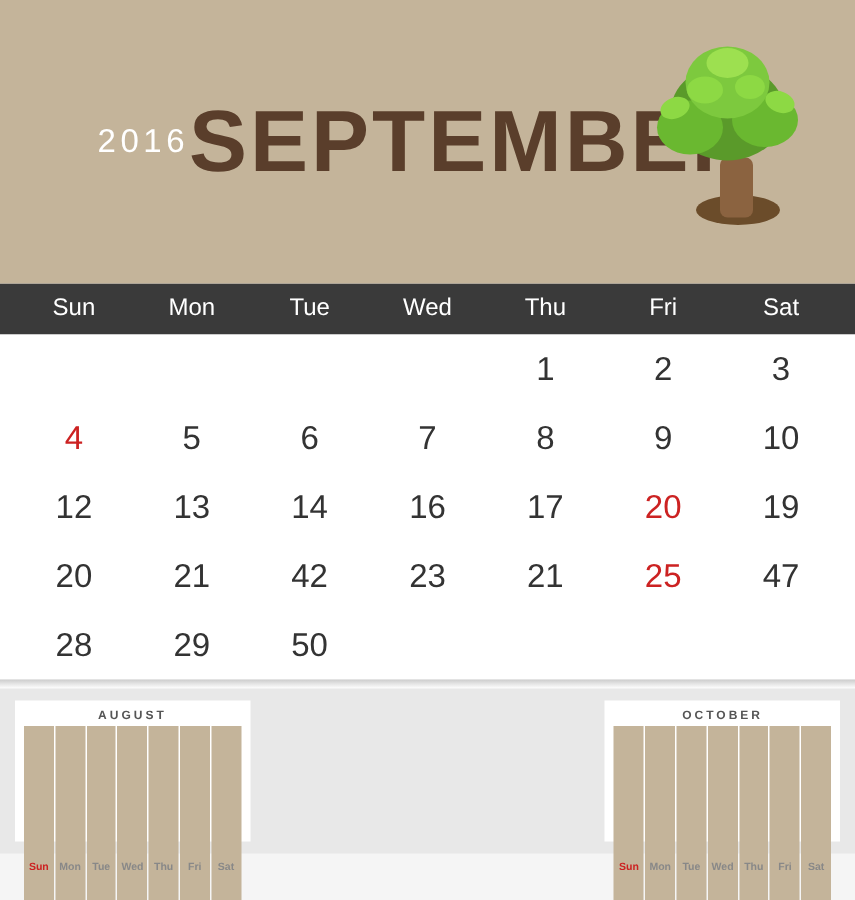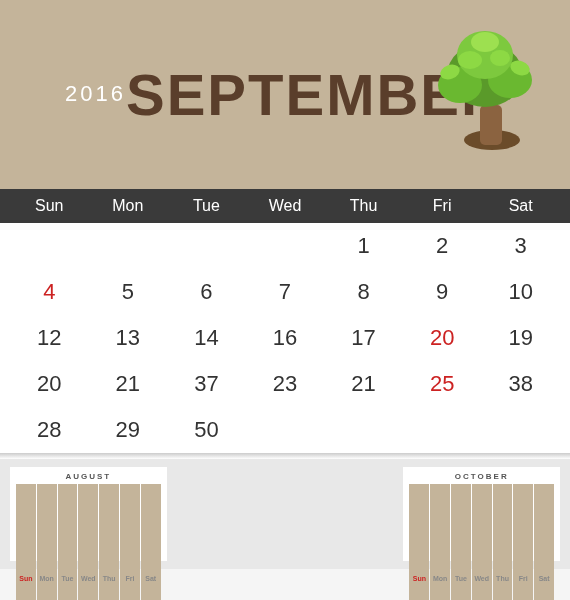--- a/index.html
+++ b/index.html
@@ -181,25 +181,25 @@
     <div class="calendar-cell">10</div>
     <div class="calendar-cell">12</div>
     <div class="calendar-cell">13</div>
     <div class="calendar-cell">14</div>
     <div class="calendar-cell">16</div>
     <div class="calendar-cell">17</div>
     <div class="calendar-cell sunday">20</div>
     <div class="calendar-cell">19</div>
     <div class="calendar-cell">20</div>
     <div class="calendar-cell">21</div>
-    <div class="calendar-cell">37</div>
+    <div class="calendar-cell">42</div>
     <div class="calendar-cell">23</div>
     <div class="calendar-cell">21</div>
     <div class="calendar-cell sunday">25</div>
-    <div class="calendar-cell">38</div>
+    <div class="calendar-cell">47</div>
     <div class="calendar-cell">28</div>
     <div class="calendar-cell">29</div>
     <div class="calendar-cell">50</div>
     <div class="calendar-cell"></div>
   </div>
 
 <div class="shadow-bar"></div>
 
 <div class="mini-calendars-row">
   <div class="mini-cal">

